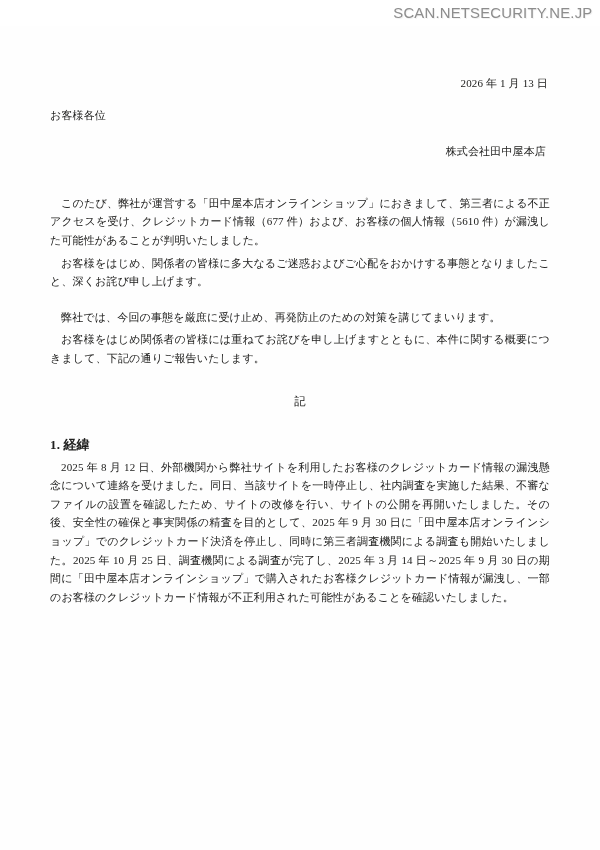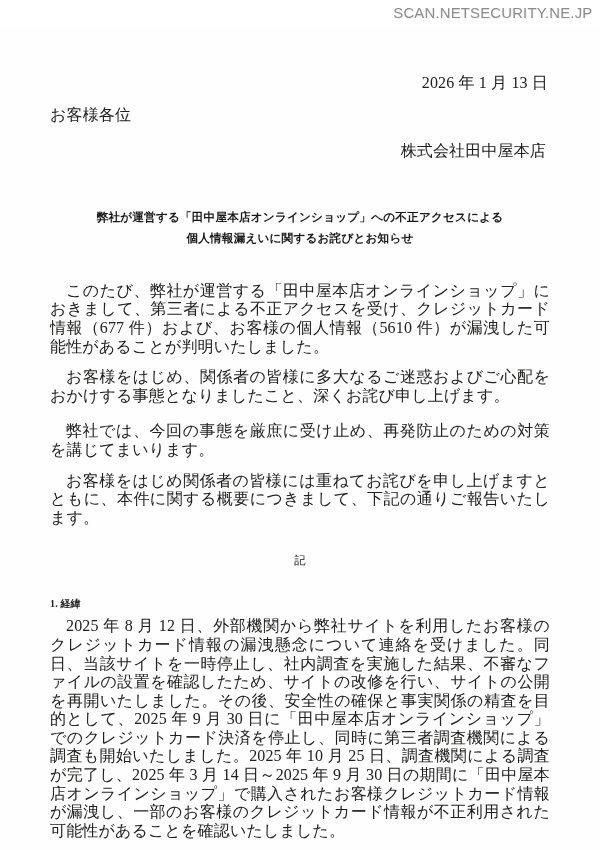--- a/index.html
+++ b/index.html
@@ -39,21 +39,21 @@
     top: 26px;
     width: 600px;
     height: 824px;
     background: #fefefe;
     box-sizing: border-box;
     padding: 0 50px 0 50px;
   }
 
   .doc-line,
   .doc-para {
-    font-size: 16px;
+    font-size: 11px;
     line-height: 18.6px;
     letter-spacing: 0.15px;
     color: #20201f;
     margin: 0;
     text-align: justify;
     text-justify: inter-character;
   }
 
   .right {
     text-align: right;
@@ -86,40 +86,40 @@
   }
   #doc-title .title-row {
     display: block;
   }
 
   
   #body-intro {
     margin-top: 33px;
   }
   .doc-para + .doc-para {
-    margin-top: 12px;
+    margin-top: 4px;
   }
   .indent {
     text-indent: 1em;
   }
 
   .block-gap {
     height: 17px;
   }
 
   #ki-mark {
     margin-top: 24px;
     font-size: 11.4px;
     line-height: 18px;
     letter-spacing: 0.2px;
   }
 
   #section-1-heading {
     margin-top: 26px;
-    font-size: 10px;
+    font-size: 13px;
     line-height: 18px;
     letter-spacing: 0.15px;
     font-weight: 600;
   }
   #section-1-body {
     margin-top: 4px;
   }
   #closing-line {
     margin-top: 0;
   }
@@ -130,24 +130,20 @@
 <div id="watermark">SCAN.NETSECURITY.NE.JP</div>
 
 <div id="page">
 
   <div class="doc-line right" id="date-line">2026 年 1 月 13 日</div>
 
   <div class="doc-line" id="addressee-line">お客様各位</div>
 
   <div class="doc-line right" id="company-line">株式会社田中屋本店</div>
 
-  <div id="doc-title">
-    <span class="title-row">弊社が運営する「田中屋本店オンラインショップ」への不正アクセスによる</span>
-    <span class="title-row">個人情報漏えいに関するお詫びとお知らせ</span>
-  </div>
 
   <div id="body-intro">
     <p class="doc-para indent">このたび、弊社が運営する「田中屋本店オンラインショップ」におきまして、第三者による不正アクセスを受け、クレジットカード情報（677 件）および、お客様の個人情報（5610 件）が漏洩した可能性があることが判明いたしました。</p>
     <p class="doc-para indent">お客様をはじめ、関係者の皆様に多大なるご迷惑およびご心配をおかけする事態となりましたこと、深くお詫び申し上げます。</p>
   </div>
 
   <div class="block-gap"></div>
 
   <div id="body-measures">
     <p class="doc-para indent">弊社では、今回の事態を厳庶に受け止め、再発防止のための対策を講じてまいります。</p>

